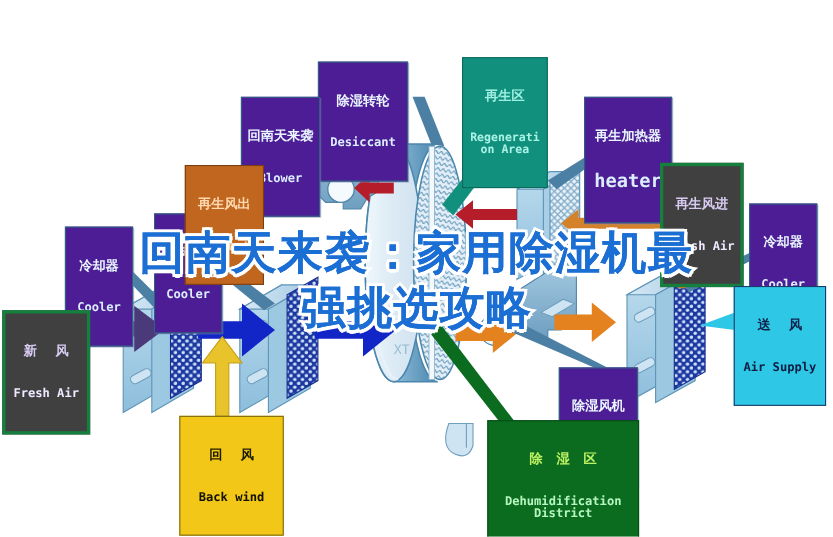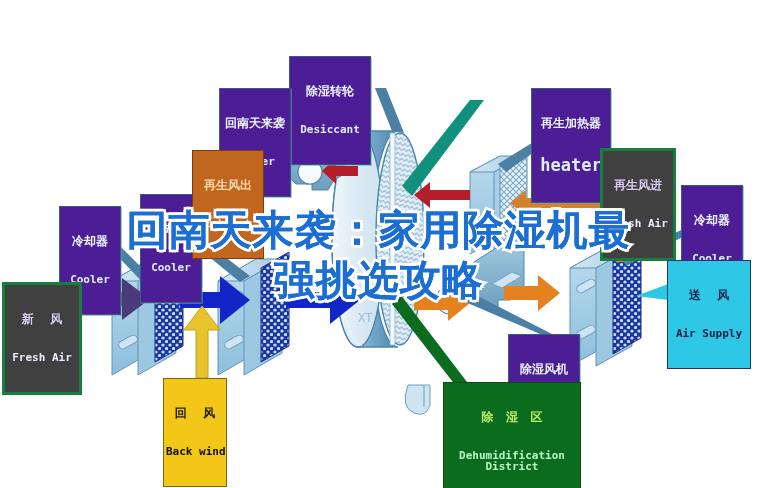--- a/index.html
+++ b/index.html
@@ -343,27 +343,32 @@
   <div class="lbl blue" style="left:289px; top:56px; width:82px; padding:3px 2px; font-size:12px;">
     <span class="cn">除湿转轮</span>
     <span class="en" style="font-size:11px;">Desiccant</span>
   </div>
 
   <div class="lbl blue" style="left:219px; top:88px; width:72px; padding:3px 2px; font-size:12px;">
     <span class="cn">回南天来袭</span>
     <span class="en" style="font-size:11px;">Blower</span>
   </div>
 
+  <div class="lbl teal" style="left:420px; top:52px; width:78px; padding:3px 2px; font-size:12px;">
+    <span class="cn">再生区</span>
+    <span class="en" style="font-size:10.5px;">Regenerati
+on Area</span>
+  </div>
 
   <div class="lbl blue" style="left:531px; top:88px; width:80px; padding:3px 2px; font-size:12px;">
     <span class="cn">再生加热器</span>
     <span class="en" style="font-size:17px;">heater</span>
   </div>
 
-  <div class="lbl orange" style="left:168px; top:150px; width:72px; padding:3px 2px; font-size:12px;margin-left:24px;">
+  <div class="lbl orange" style="left:168px; top:150px; width:72px; padding:3px 2px; font-size:12px;">
     <span class="cn">再生风出</span>
     <span class="en" style="font-size:11px;">Exhaust</span>
   </div>
 
   <div class="lbl purple" style="left:600px; top:148px; width:76px; padding:3px 2px; font-size:12px;">
     <span class="cn">再生风进</span>
     <span class="en" style="font-size:11px;">Fresh Air</span>
   </div>
 
   <div class="lbl blue" style="left:681px; top:185px; width:62px; padding:3px 2px; font-size:12px;">
@@ -379,21 +384,21 @@
   <div class="lbl blue" style="left:140px; top:194px; width:62px; padding:3px 2px; font-size:12px; z-index:30;">
     <span class="cn">冷却器</span>
     <span class="en" style="font-size:11px;">Cooler</span>
   </div>
 
   <div class="lbl purple" style="left:2px; top:282px; width:80px; padding:3px 2px; font-size:12px;text-align:center;">
     <span class="cn">新    风</span>
     <span class="en" style="font-size:11px;">Fresh Air</span>
   </div>
 
-  <div class="lbl yellow" style="left:163px; top:378px; width:64px; padding:3px 2px; font-size:12px;">
+  <div class="lbl yellow" style="left:163px; top:378px; width:95px; padding:3px 2px; font-size:12px;">
     <span class="cn">回    风</span>
     <span class="en" style="font-size:11px;">Back wind</span>
   </div>
 
   <div class="lbl blue" style="left:508px; top:334px; width:72px; padding:3px 2px; font-size:12px;">
     <span class="cn">除湿风机</span>
     <span class="en" style="font-size:11px;">Blower</span>
   </div>
 
   <div class="lbl green" style="left:443px; top:382px; width:138px; padding:3px 2px; font-size:12px;">

